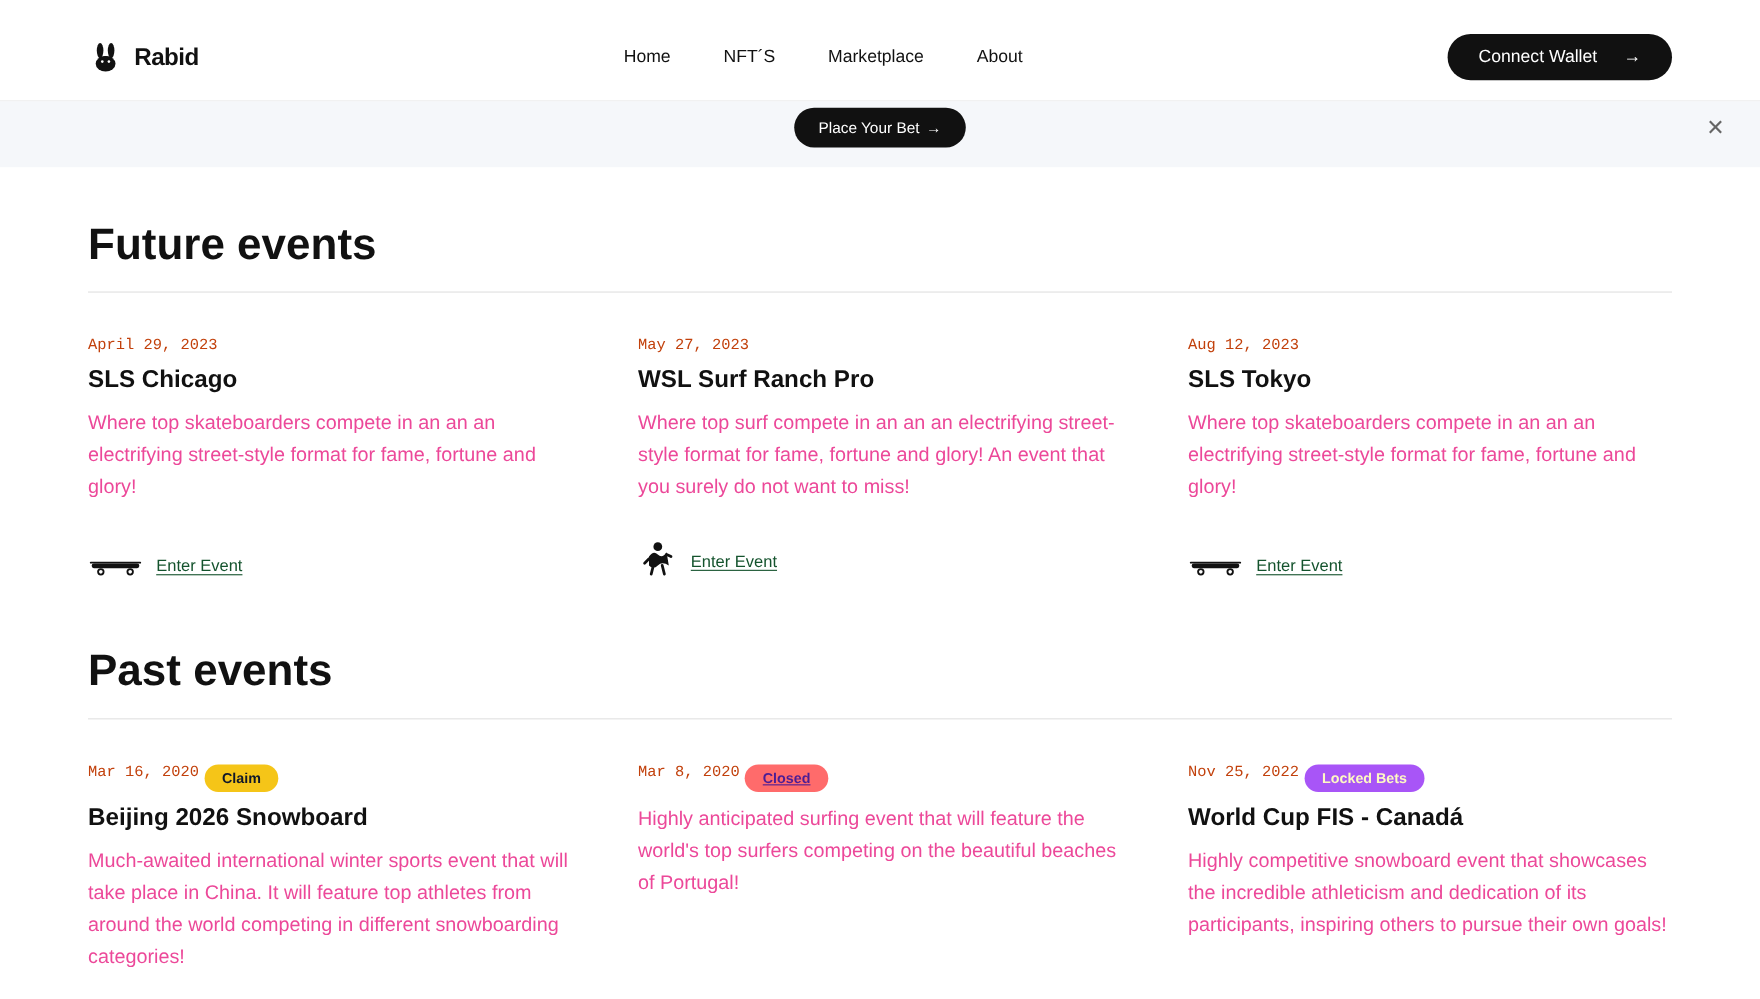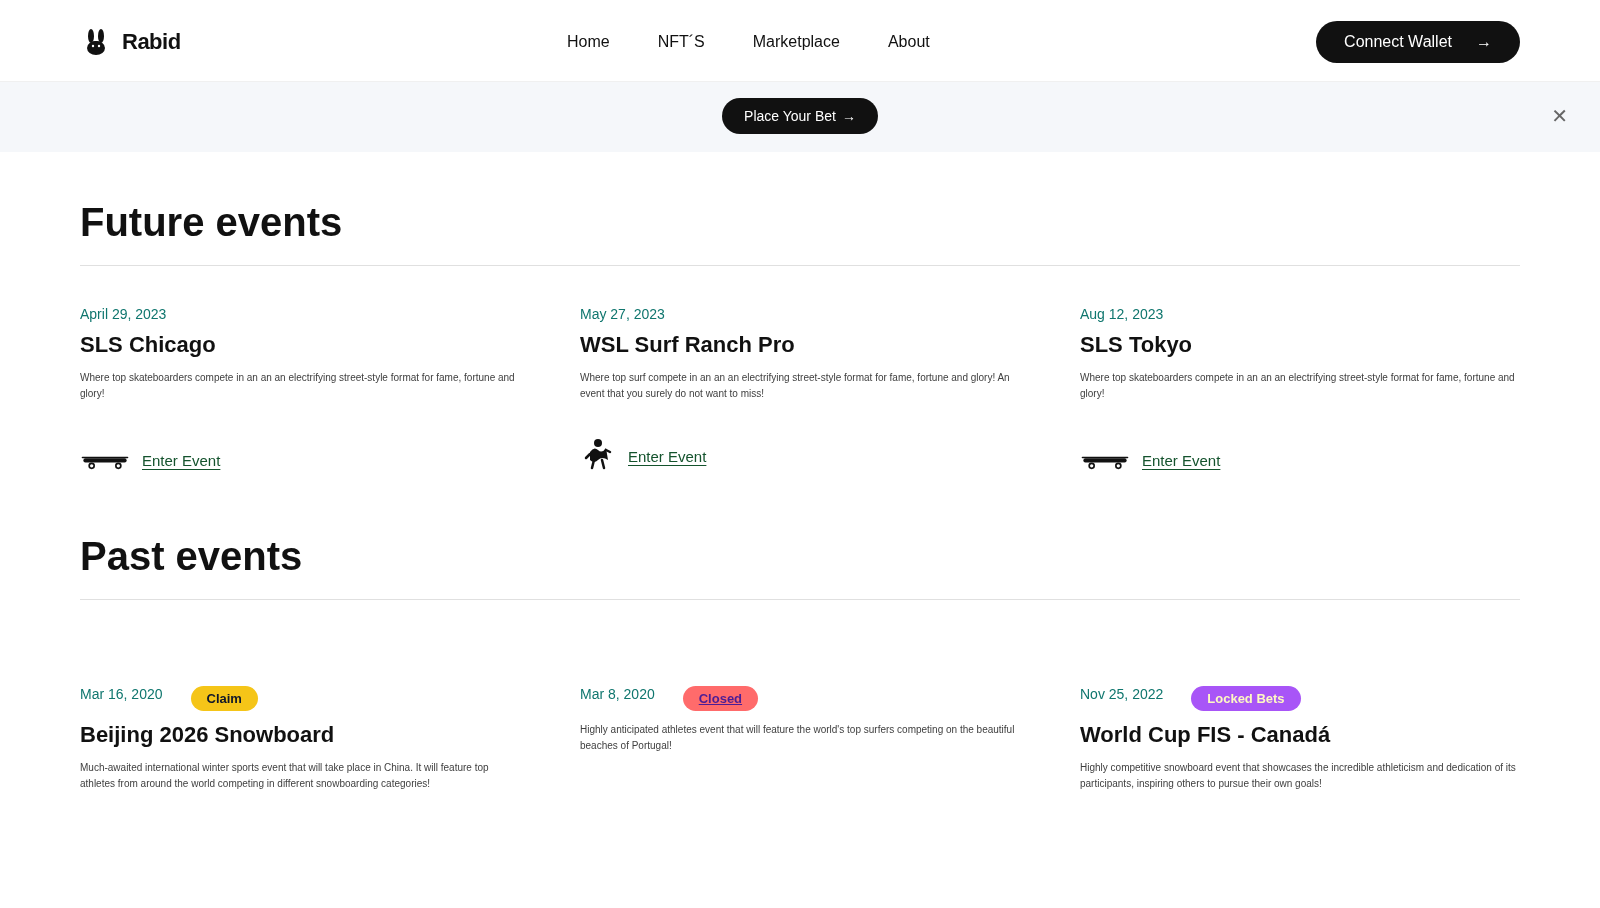--- a/index.html
+++ b/index.html
@@ -2,21 +2,21 @@
 <html><head>
   <meta charset="utf-8">
   <style>
     * { margin: 0; padding: 0; box-sizing: border-box; }
     body { font-family: -apple-system, BlinkMacSystemFont, 'Segoe UI', sans-serif; background: #fff; color: #111; }
 
     
     nav {
       display: flex; align-items: center; justify-content: space-between;
       padding: 0 80px; height: 80px; border-bottom: 1px solid #f0f0f0;
-      position: sticky; top: 2px; background: #fff; z-index: 100;
+      position: sticky; top: 12px; background: #fff; z-index: 100;
     }
     .nav-logo { display: flex; align-items: center; gap: 10px; text-decoration: none; color: #111; }
     .nav-logo-text { font-size: 22px; font-weight: 700; letter-spacing: -0.5px; }
     .nav-links { display: flex; align-items: center; gap: 48px; }
     .nav-links a { text-decoration: none; color: #111; font-size: 16px; font-weight: 500; }
     .connect-wallet-btn {
       background: #111; color: #fff; border: none; border-radius: 40px;
       padding: 12px 28px; font-size: 16px; font-weight: 500; cursor: pointer;
       display: flex; align-items: center; gap: 24px;
     }
@@ -42,33 +42,33 @@
     main { padding: 48px 80px 80px; }
 
     
     .section-title { font-size: 40px; font-weight: 800; margin-bottom: 20px; }
     .section-divider { border: none; border-top: 1px solid #e0e0e0; margin-bottom: 40px; }
 
     
     .events-grid { display: grid; grid-template-columns: 1fr 1fr 1fr; gap: 40px 60px; }
 
     .event-card { display: flex; flex-direction: column; }
-    .event-date { font-size: 14px; color: #0f766e; margin-bottom: 10px; }
+    .event-date { font-size: 14px; color: #c2410c; margin-bottom: 10px; font-family: Liberation Mono, monospace; }
     .event-title { font-size: 22px; font-weight: 700; margin-bottom: 12px; }
-    .event-desc { font-size: 10px; color: #404040; line-height: 1.6; flex: 1; }
+    .event-desc { font-size: 18px; color: #ec4899; line-height: 1.6; flex: 1; }
 
     .event-enter { display: flex; align-items: center; gap: 12px; margin-top: 36px; cursor: pointer; }
     .event-enter-label { font-size: 15px; font-weight: 500; color: #14532d; text-decoration: underline; text-underline-offset: 3px; }
 
     
     .skateboard-icon { width: 50px; height: 28px; }
     .surfer-icon { width: 36px; height: 36px; }
 
     
-    .event-header { display: flex; align-items: flex-start; gap: 28px; margin-bottom: 10px; margin-top: 46px; }
+    .event-header { display: flex; align-items: center; gap: 5px; margin-bottom: 10px; }
     .badge {
       border-radius: 40px; padding: 5px 16px; font-size: 13px; font-weight: 600;
       white-space: nowrap;
     }
     .badge-claim { background: #f5c518; color: #0f172a; }
     .badge-closed { background: #ff6b6b; color: #4c1d95; text-decoration: underline; }
     .badge-locked { background: #a855f7; color: #fef9c3; }
 
     
     .past-section { margin-top: 60px; }
@@ -175,21 +175,21 @@
       <span class="badge badge-claim">Claim</span>
     </div>
     <div class="event-title">Beijing 2026 Snowboard</div>
     <div class="event-desc">Much-awaited international winter sports event that will take place in China. It will feature top athletes from around the world competing in different snowboarding categories!</div>
   </div>
         <div class="event-card">
     <div class="event-header">
       <div class="event-date">Mar 8, 2020</div>
       <span class="badge badge-closed">Closed</span>
     </div>
-    <div class="event-desc">Highly anticipated athletes event that will feature the world's top surfers competing on the beautiful beaches of Portugal!</div>
+    <div class="event-desc">Highly anticipated surfing event that will feature the world's top surfers competing on the beautiful beaches of Portugal!</div>
   </div>
         <div class="event-card">
     <div class="event-header">
       <div class="event-date">Nov 25, 2022</div>
       <span class="badge badge-locked">Locked Bets</span>
     </div>
     <div class="event-title">World Cup FIS - Canadá</div>
     <div class="event-desc">Highly competitive snowboard event that showcases the incredible athleticism and dedication of its participants, inspiring others to pursue their own goals!</div>
   </div>
       </div>

